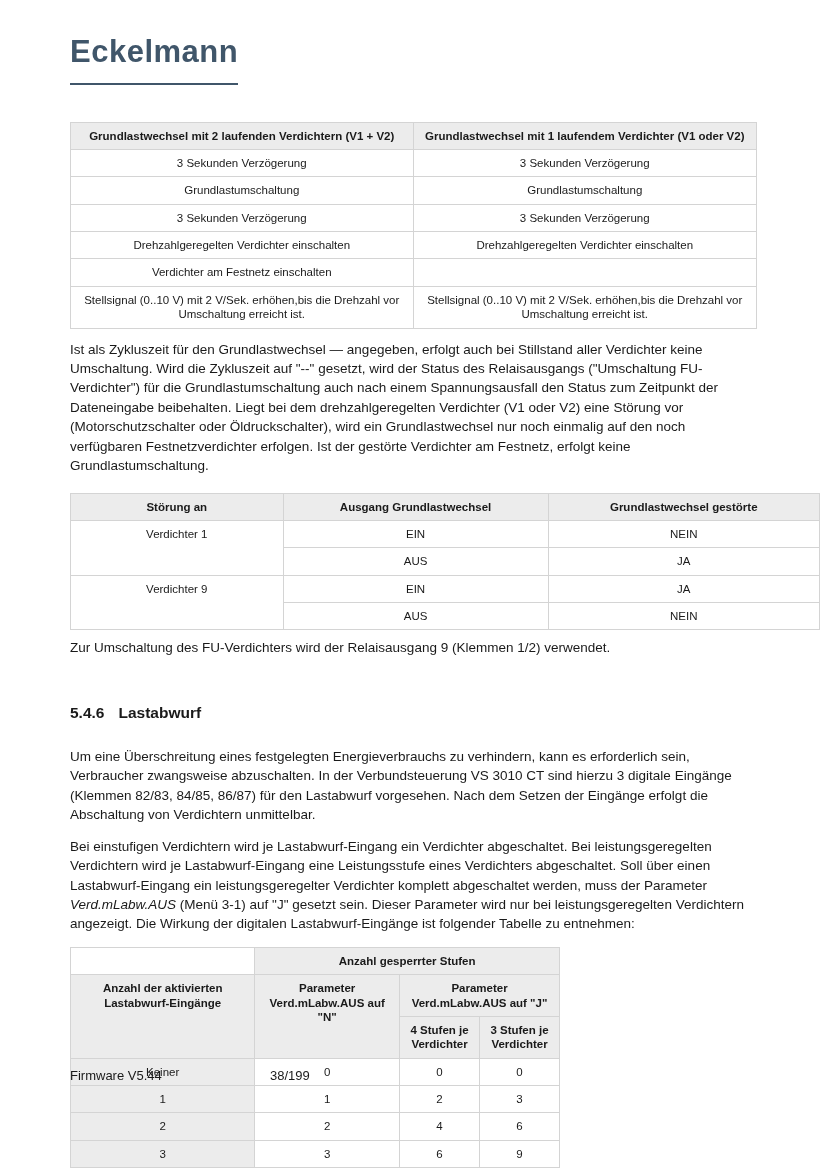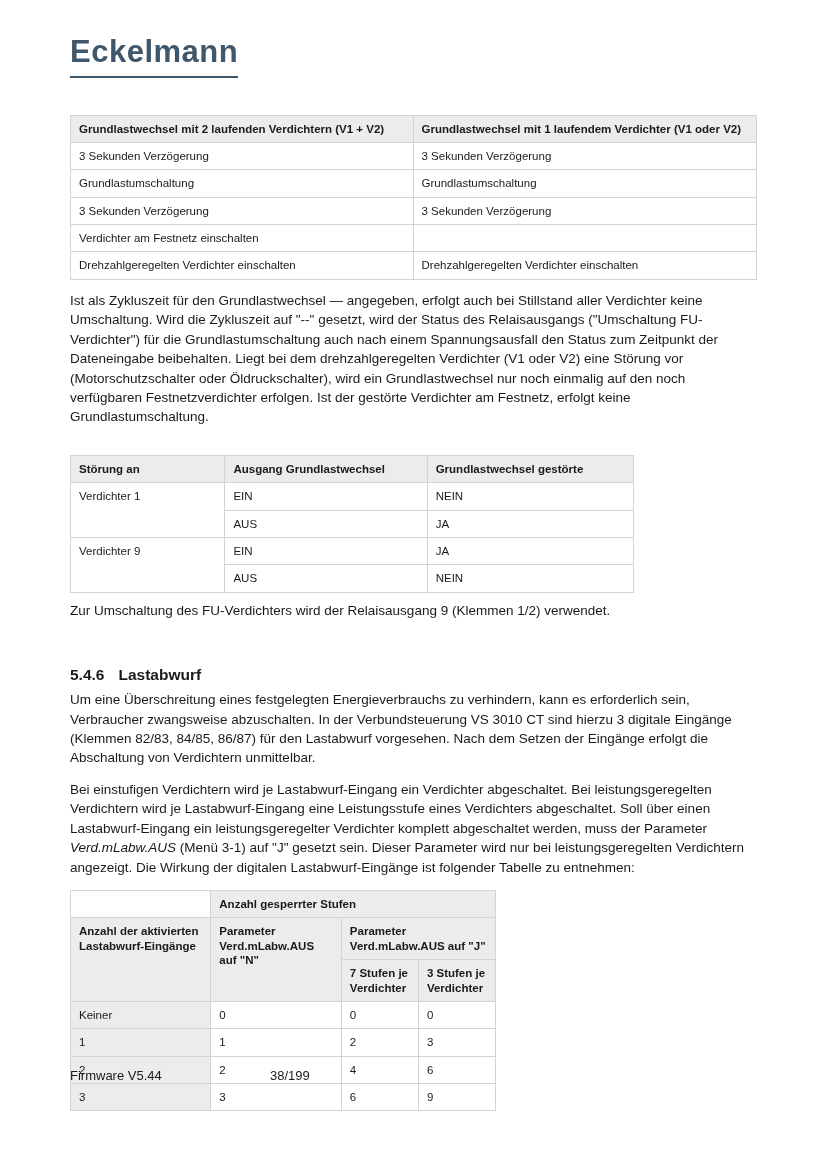--- a/index.html
+++ b/index.html
@@ -20,46 +20,46 @@
   
   .logo {
     display: inline-block;
     margin-top: 36px;
     font-size: 31px;
     font-weight: bold;
     letter-spacing: 0.5px;
     color: #40566a;
     line-height: 1.05;
     border-bottom: 2px solid #40566a;
-    padding-bottom: 7px;
+    padding-bottom: 14px;
   }
 
   
   table.tbl {
     border-collapse: collapse;
     font-size: 11.5px;
     line-height: 1.25;
     color: #1a1a1a;
   }
   table.tbl th, table.tbl td {
     border: 1px solid #d4d4d4;
     padding: 6px 8px;
-    text-align: left;
+    text-align: center;
     vertical-align: top;
   }
   table.tbl th {
     background: #ececec;
     font-weight: bold;
   }
   table.tbl td { background: #ffffff; font-weight: normal; }
   td.gray { background: #ececec !important; font-weight: bold; }
 
   .tbl1 { width: 687px; margin-top: 37px; }
-  .tbl2 { width: 564px; margin-top: 28px; }
-  .tbl3 { width: 426px; margin-top: 13px; }
+  .tbl2 { width: 750px; margin-top: 17px; }
+  .tbl3 { width: 490px; margin-top: 13px; }
   .tbl3 th, .tbl3 td { padding: 5px 6px; }
   .tbl3 td.corner { background: #ffffff; }
 
   
   .para {
     width: 687px;
     margin: 11px 0 0 0;
     font-size: 13.5px;
     line-height: 1.44;
   }
@@ -111,26 +111,30 @@
       </tr>
       <tr>
         <td>Grundlastumschaltung</td>
         <td>Grundlastumschaltung</td>
       </tr>
       <tr>
         <td>3 Sekunden Verzögerung</td>
         <td>3 Sekunden Verzögerung</td>
       </tr>
       <tr>
+        <td>Drehzahlgeregelten Verdichter einschalten</td>
+        <td>Drehzahlgeregelten Verdichter einschalten</td>
+      </tr>
+      <tr>
         <td>Verdichter am Festnetz einschalten</td>
         <td></td>
       </tr>
       <tr>
-        <td>Drehzahlgeregelten Verdichter einschalten</td>
-        <td>Drehzahlgeregelten Verdichter einschalten</td>
+        <td>Stellsignal (0..10 V) mit 2 V/Sek. erhöhen,bis die Drehzahl vor Umschaltung erreicht ist.</td>
+        <td>Stellsignal (0..10 V) mit 2 V/Sek. erhöhen,bis die Drehzahl vor Umschaltung erreicht ist.</td>
       </tr>
     </tbody>
   </table>
 
   <p class="para">Ist als Zykluszeit für den Grundlastwechsel — angegeben, erfolgt auch bei Stillstand aller Verdichter keine Umschaltung. Wird die Zykluszeit auf "--" gesetzt, wird der Status des Relaisausgangs ("Umschaltung FU-Verdichter") für die Grundlastumschaltung auch nach einem Spannungsausfall den Status zum Zeitpunkt der Dateneingabe beibehalten. Liegt bei dem drehzahlgeregelten Verdichter (V1 oder V2) eine Störung vor (Motorschutzschalter oder Öldruckschalter), wird ein Grundlastwechsel nur noch einmalig auf den noch verfügbaren Festnetzverdichter erfolgen. Ist der gestörte Verdichter am Festnetz, erfolgt keine Grundlastumschaltung.</p>
 
   
   <table class="tbl tbl2">
     <colgroup>
         <col style="width:195px">
@@ -163,21 +167,21 @@
       </tr>
     </tbody>
   </table>
 
   <p class="para" style="margin-top:8px">Zur Umschaltung des FU-Verdichters wird der Relaisausgang 9 (Klemmen 1/2) verwendet.</p>
 
   <h2 class="section-heading">
     <span class="num">5.4.6</span><span>Lastabwurf</span>
   </h2>
 
-  <p class="para" style="margin-top:6px">Um eine Überschreitung eines festgelegten Energieverbrauchs zu verhindern, kann es erforderlich sein, Verbraucher zwangsweise abzuschalten. In der Verbundsteuerung VS 3010 CT sind hierzu 3 digitale Eingänge (Klemmen 82/83, 84/85, 86/87) für den Lastabwurf vorgesehen. Nach dem Setzen der Eingänge erfolgt die Abschaltung von Verdichtern unmittelbar.</p>
+  <p class="para" style="margin-top:25px">Um eine Überschreitung eines festgelegten Energieverbrauchs zu verhindern, kann es erforderlich sein, Verbraucher zwangsweise abzuschalten. In der Verbundsteuerung VS 3010 CT sind hierzu 3 digitale Eingänge (Klemmen 82/83, 84/85, 86/87) für den Lastabwurf vorgesehen. Nach dem Setzen der Eingänge erfolgt die Abschaltung von Verdichtern unmittelbar.</p>
 
   <p class="para" style="margin-top:12px"><span>Bei einstufigen Verdichtern wird je Lastabwurf-Eingang ein Verdichter abgeschaltet. Bei leistungsgeregelten Verdichtern wird je Lastabwurf-Eingang eine Leistungsstufe eines Verdichters abgeschaltet. Soll über einen Lastabwurf-Eingang ein leistungsgeregelter Verdichter komplett abgeschaltet werden, muss der Parameter </span><span class="it">Verd.mLabw.AUS</span><span> (Menü 3-1) auf "J" gesetzt sein. Dieser Parameter wird nur bei leistungsgeregelten Verdichtern angezeigt. Die Wirkung der digitalen Lastabwurf-Eingänge ist folgender Tabelle zu entnehmen:</span></p>
 
   
   <table class="tbl tbl3">
     <colgroup>
         <col style="width:185px">
         <col style="width:145px">
         <col style="width:80px">
         <col style="width:80px">
@@ -186,21 +190,21 @@
       <tr>
         <td class="corner"></td>
         <th colspan="3">Anzahl gesperrter Stufen</th>
       </tr>
       <tr>
         <th rowspan="2">Anzahl der aktivierten Lastabwurf-Eingänge</th>
         <th rowspan="2">Parameter Verd.mLabw.AUS auf "N"</th>
         <th colspan="2">Parameter Verd.mLabw.AUS auf "J"</th>
       </tr>
       <tr>
-        <th>7 Stufen je Verdichter</th>
+        <th>4 Stufen je Verdichter</th>
         <th>3 Stufen je Verdichter</th>
       </tr>
       <tr>
         <td class="gray">Keiner</td>
         <td>0</td>
         <td>0</td>
         <td>0</td>
       </tr>
       <tr>
         <td class="gray">1</td>

